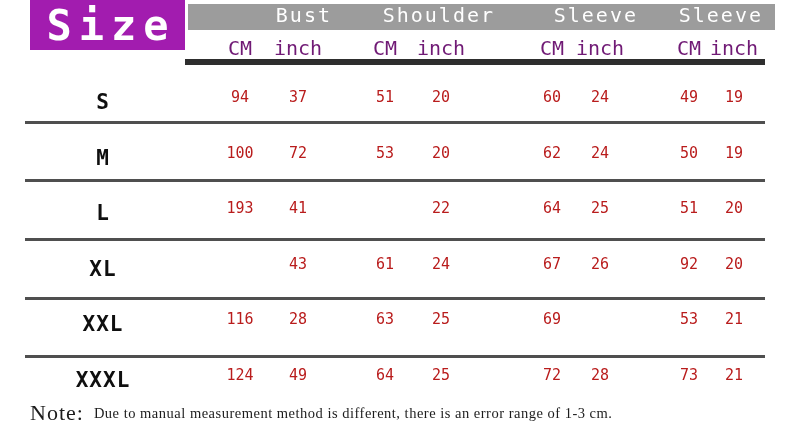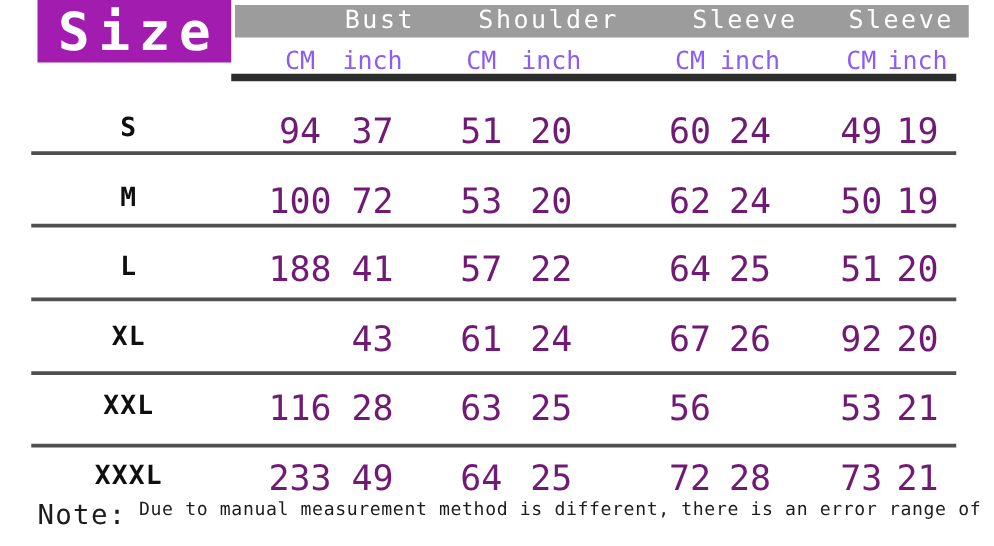--- a/index.html
+++ b/index.html
@@ -76,21 +76,21 @@
   .c7 { left: 654px; }
   .c8 { left: 699px; }
 
   
   .unit-row {
     position: absolute;
     left: 0; top: 36px;
     width: 795px; height: 24px;
   }
   .unit-cell {
-    color: #8b5cf6;
+    color: #701a75;
     font-size: 20px;
     top: 0;
   }
 
   
   .data-row {
     position: absolute;
     left: 0;
     width: 795px;
     height: 30px;
@@ -103,22 +103,22 @@
   .row-xxxl { top: 366px; }
 
   .size-cell {
     color: #0f0f0f;
     font-size: 21px;
     font-weight: bold;
     letter-spacing: 1px;
     top: 2px;
   }
   .value-cell {
-    color: #701a75;
-    font-size: 28px;
+    color: #b91c1c;
+    font-size: 15px;
     top: 0;
   }
 
   
   .hline {
     position: absolute;
     left: 25px;
     width: 740px;
     height: 3px;
     background: #4f4f4f;
@@ -128,22 +128,23 @@
   .hl-3 { top: 238px; }
   .hl-4 { top: 297px; }
   .hl-5 { top: 355px; }
 
   
   .note {
     position: absolute;
     left: 30px; top: 400px;
     width: 760px;
     display: flex;
-    align-items: flex-start;
+    align-items: center;
     color: #1c1c1c;
+    font-family: Liberation Serif, serif;
   }
   .note-label {
     font-size: 22px;
     letter-spacing: 1px;
     margin-right: 10px;
   }
   .note-text {
     font-size: 14.5px;
     letter-spacing: 0.5px;
     white-space: nowrap;
@@ -198,23 +199,22 @@
     <span class="cell value-cell c4">20</span>
     <span class="cell value-cell c5">62</span>
     <span class="cell value-cell c6">24</span>
     <span class="cell value-cell c7">50</span>
     <span class="cell value-cell c8">19</span>
   </div>
   <div class="hline hl-2"></div>
 
   <div class="data-row row-l">
     <span class="cell size-cell c-size">L</span>
-    <span class="cell value-cell c1">188</span>
+    <span class="cell value-cell c1">193</span>
     <span class="cell value-cell c2">41</span>
-    <span class="cell value-cell c3">57</span>
     <span class="cell value-cell c4">22</span>
     <span class="cell value-cell c5">64</span>
     <span class="cell value-cell c6">25</span>
     <span class="cell value-cell c7">51</span>
     <span class="cell value-cell c8">20</span>
   </div>
   <div class="hline hl-3"></div>
 
   <div class="data-row row-xl">
     <span class="cell size-cell c-size">XL</span>
@@ -227,29 +227,29 @@
     <span class="cell value-cell c8">20</span>
   </div>
   <div class="hline hl-4"></div>
 
   <div class="data-row row-xxl">
     <span class="cell size-cell c-size">XXL</span>
     <span class="cell value-cell c1">116</span>
     <span class="cell value-cell c2">28</span>
     <span class="cell value-cell c3">63</span>
     <span class="cell value-cell c4">25</span>
-    <span class="cell value-cell c5">56</span>
+    <span class="cell value-cell c5">69</span>
     <span class="cell value-cell c7">53</span>
     <span class="cell value-cell c8">21</span>
   </div>
   <div class="hline hl-5"></div>
 
   <div class="data-row row-xxxl">
     <span class="cell size-cell c-size">XXXL</span>
-    <span class="cell value-cell c1">233</span>
+    <span class="cell value-cell c1">124</span>
     <span class="cell value-cell c2">49</span>
     <span class="cell value-cell c3">64</span>
     <span class="cell value-cell c4">25</span>
     <span class="cell value-cell c5">72</span>
     <span class="cell value-cell c6">28</span>
     <span class="cell value-cell c7">73</span>
     <span class="cell value-cell c8">21</span>
   </div>
 
   <div class="note">

